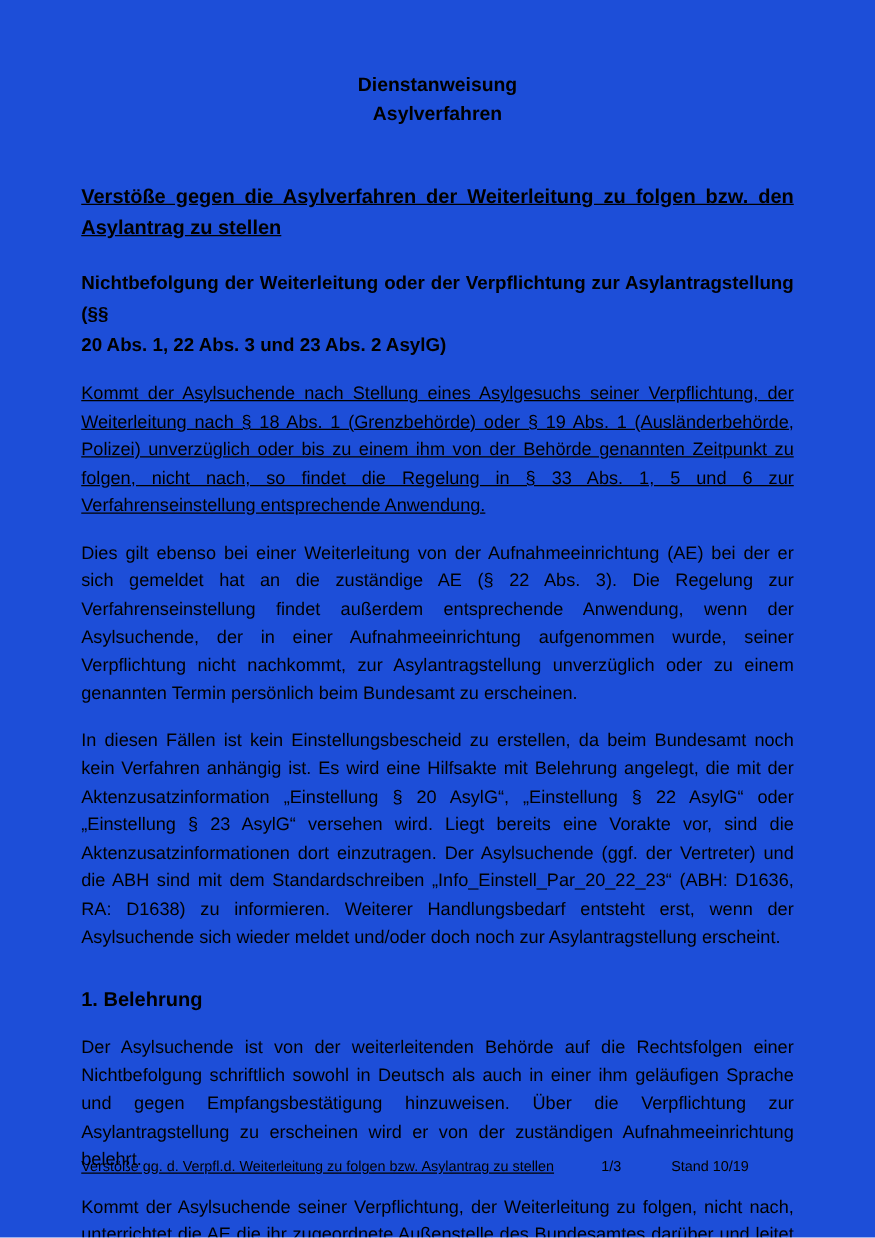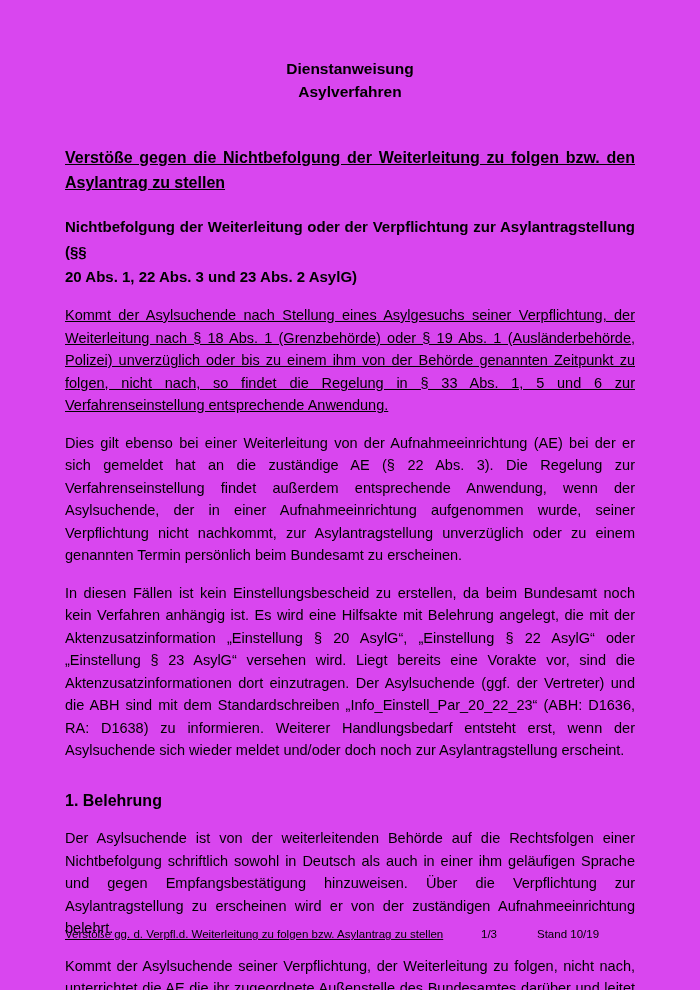--- a/index.html
+++ b/index.html
@@ -5,21 +5,21 @@
   * { margin: 0; padding: 0; box-sizing: border-box; }
   html, body { background: #ffffff; }
   body {
     font-family: "Liberation Sans", "DejaVu Sans", sans-serif;
     color: #000000;
   }
   .page {
     position: relative;
     width: 700px;
     height: 990px;
-    background: #d946ef;
+    background: #1d4ed8;
     overflow: hidden;
   }
   .content {
     position: absolute;
     left: 65px;
     top: 57px;
     width: 570px;
   }
   .doc-title {
     text-align: center;
@@ -85,21 +85,21 @@
 
 <div class="page">
   <div class="content">
 
     <div class="doc-title">
       <div>Dienstanweisung</div>
       <div>Asylverfahren</div>
     </div>
 
     <h1 class="main-heading">
-      <span class="line-justify">Verstöße gegen die Nichtbefolgung der Weiterleitung zu folgen bzw. den</span>
+      <span class="line-justify">Verstöße gegen die Asylverfahren der Weiterleitung zu folgen bzw. den</span>
       <span class="line-left">Asylantrag zu stellen</span>
     </h1>
 
     <h2 class="sub-heading">
       <span class="line-justify">Nichtbefolgung der Weiterleitung oder der Verpflichtung zur Asylantragstellung (§§</span>
       <span class="line-left">20 Abs. 1, 22 Abs. 3 und 23 Abs. 2 AsylG)</span>
     </h2>
 
     <p class="body-text first-para">Kommt der Asylsuchende nach Stellung eines Asylgesuchs seiner Verpflichtung, der Weiterleitung nach § 18 Abs. 1 (Grenzbehörde) oder § 19 Abs. 1 (Ausländerbehörde, Polizei) unverzüglich oder bis zu einem ihm von der Behörde genannten Zeitpunkt zu folgen, nicht nach, so findet die Regelung in § 33 Abs. 1, 5 und 6 zur Verfahrenseinstellung entsprechende Anwendung.</p>
 

